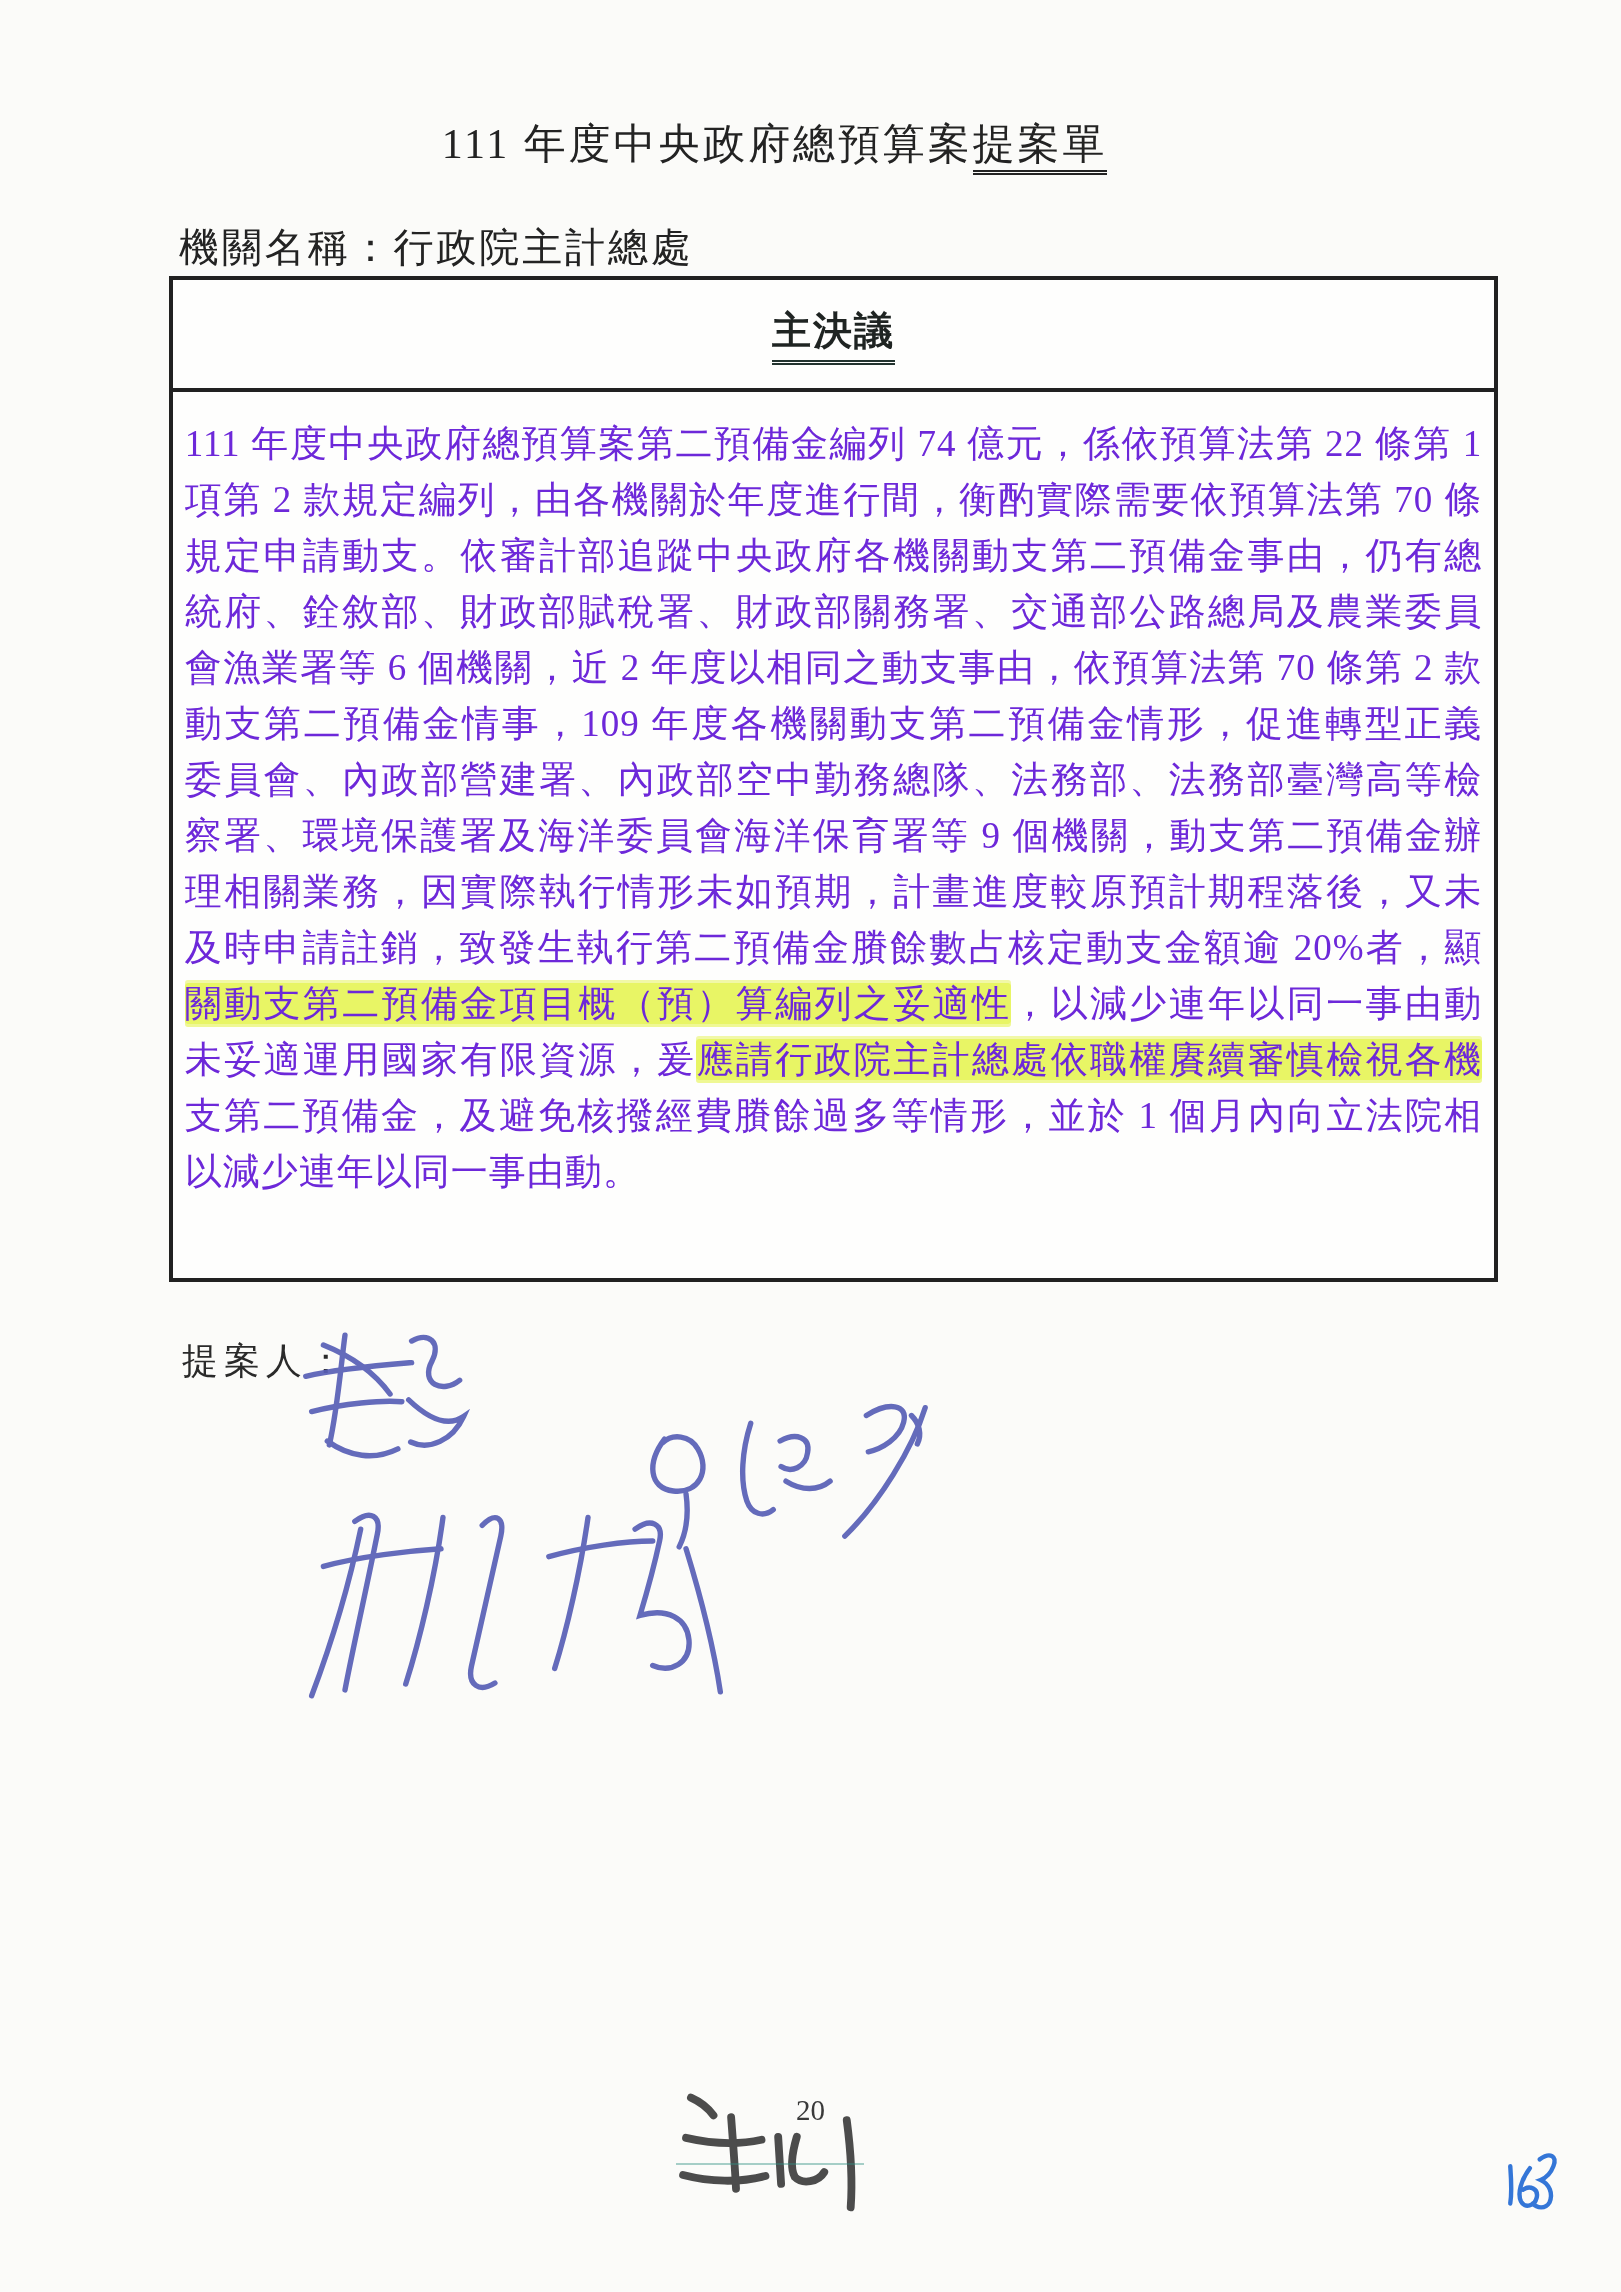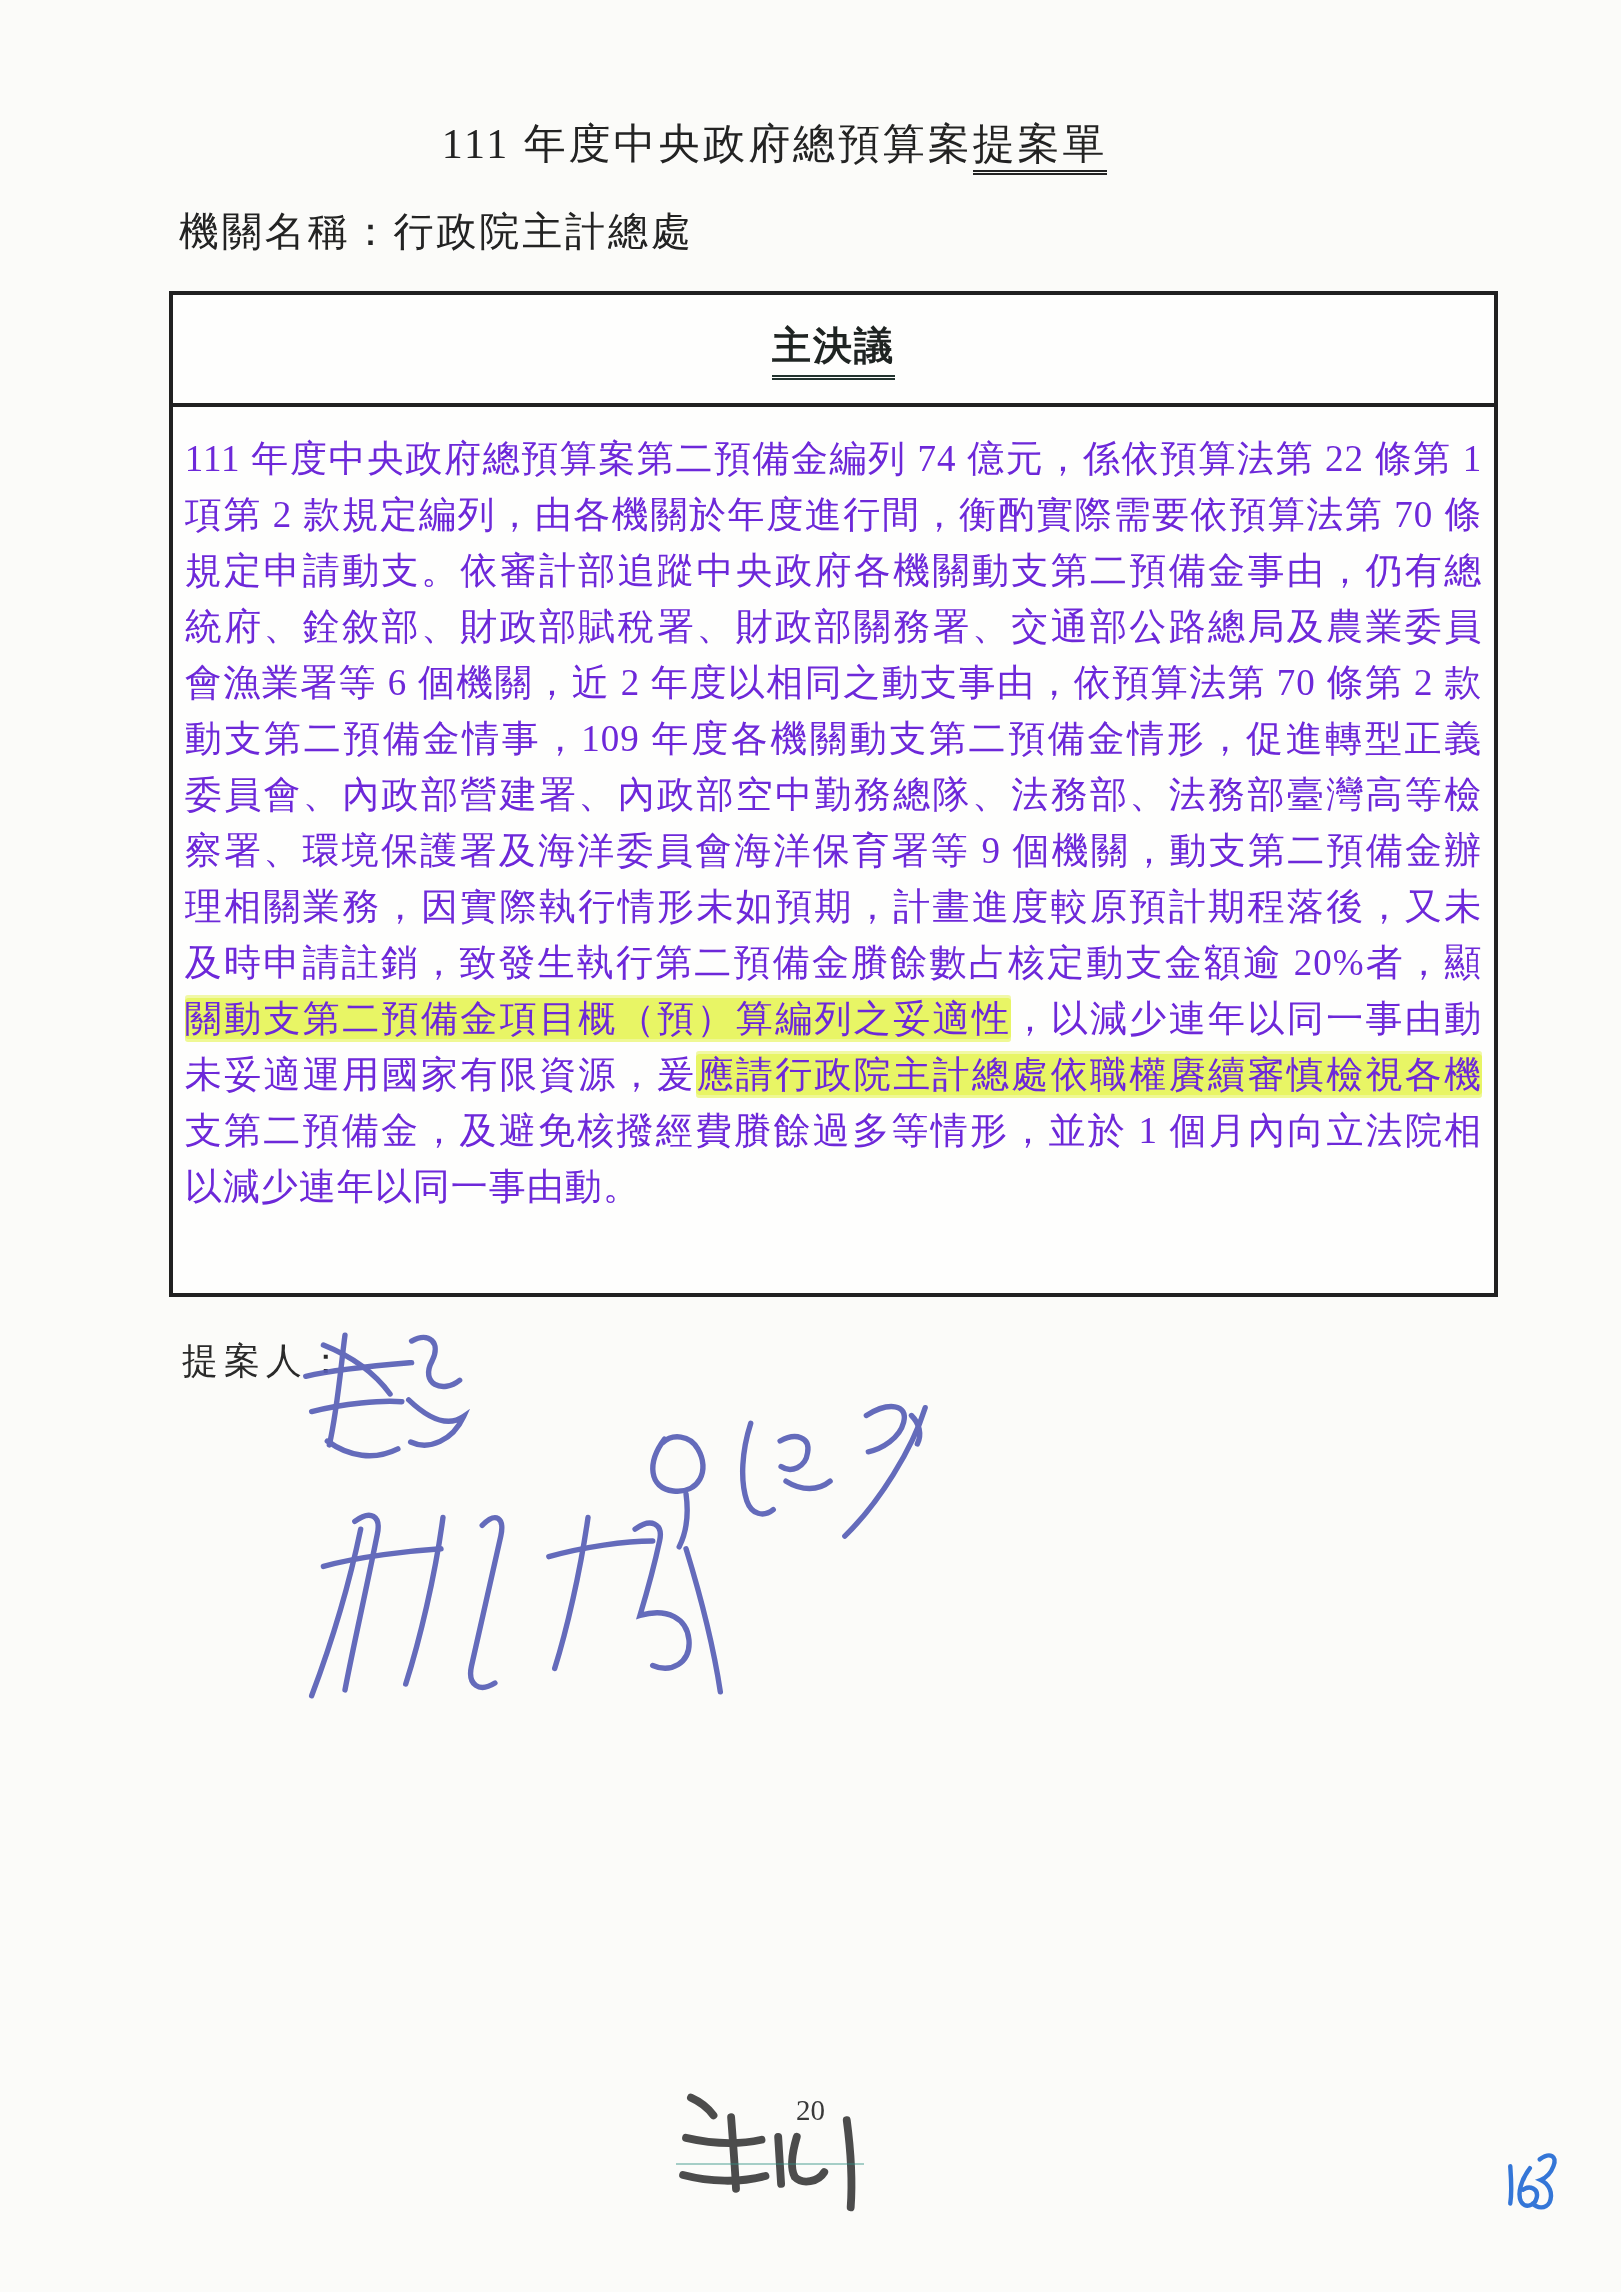--- a/index.html
+++ b/index.html
@@ -20,27 +20,27 @@
     color:#232323;
     white-space:nowrap;
     margin-top:24px;
   }
   .title .u-double {
     border-bottom:5.9px double #232323;
     padding-bottom:2.9px;
   }
 
   .agency {
-    position:absolute; left:179px; top:204px;
+    position:absolute; left:179px; top:220px;
     font-size:40px; letter-spacing:2.9px;
     color:#232323; white-space:nowrap;
   }
 
   .resolution-box {
-    position:absolute; left:169px; top:291px;
+    position:absolute; left:169px; top:276px;
     width:1329px; height:1006px;
     border:4.9px solid #212121;
     box-sizing:border-box;
     background:#fefefd;
   }
   .box-header {
     height:108px;
     border-bottom:4.9px solid #212121;
     display:flex; align-items:center; justify-content:center;
     font-size:39px; font-weight:600; letter-spacing:2px;

